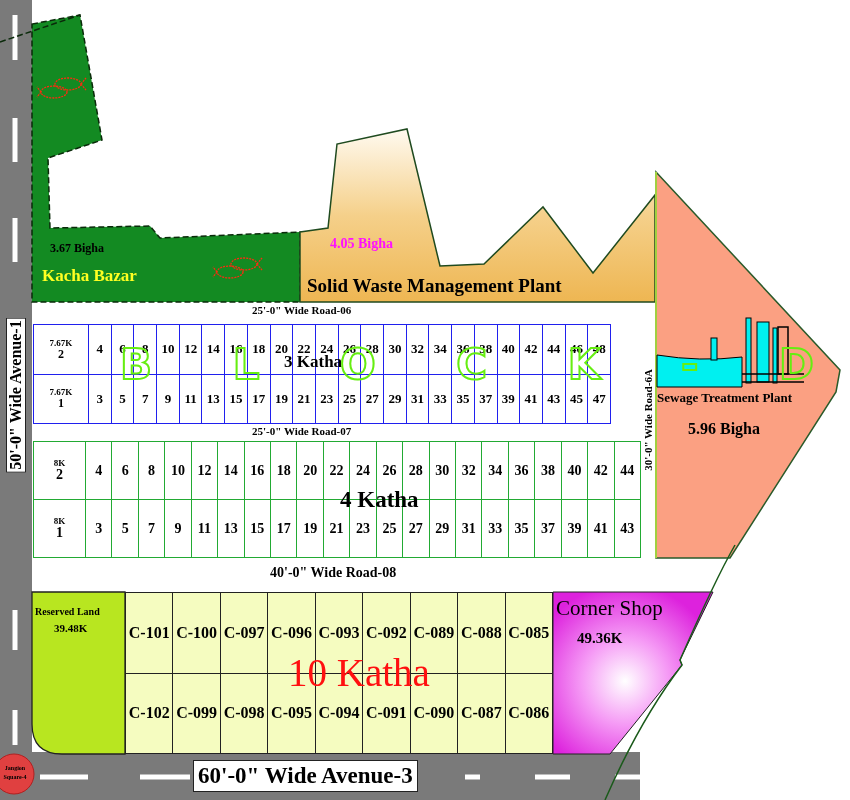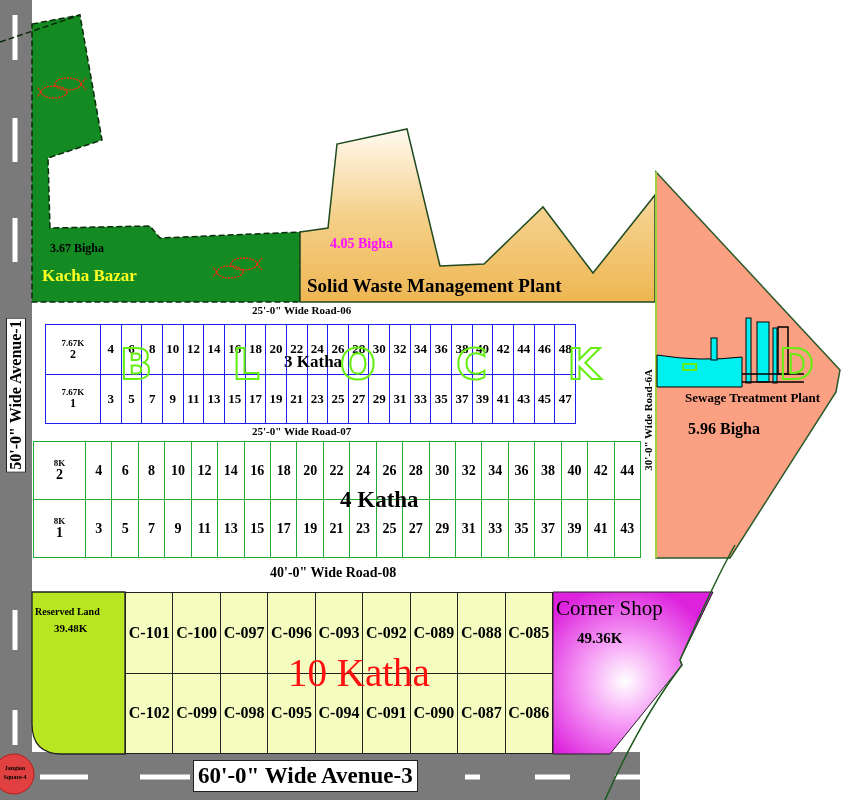--- a/index.html
+++ b/index.html
@@ -93,32 +93,32 @@
     <path d="M217,272 l-4,-5 M217,272 l-4,5 M257,264 l5,-6 M257,264 l5,6"></path>
   </g>
 </svg>
 
 <div class="lbl" style="left:50px;top:241px;font-size:12px;">3.67 Bigha</div>
 <div class="lbl" style="left:42px;top:266px;font-size:17px;color:#ffff22;">Kacha Bazar</div>
 
 <div class="lbl" style="left:330px;top:236px;font-size:14px;color:#ff10ff;">4.05 Bigha</div>
 <div class="lbl" style="left:307px;top:275px;font-size:19px;">Solid Waste Management Plant</div>
 
-<div class="lbl" style="left:657px;top:390px;font-size:13px;padding-left:28px;">Sewage Treatment Plant</div>
+<div class="lbl" style="left:657px;top:390px;font-size:13px;">Sewage Treatment Plant</div>
 <div class="lbl" style="left:688px;top:420px;font-size:16px;">5.96 Bigha</div>
 
 <div class="lbl" style="left:252px;top:304px;font-size:11px;">25'-0" Wide Road-06</div>
 <div class="lbl" style="left:252px;top:425px;font-size:11px;">25'-0" Wide Road-07</div>
 <div class="lbl" style="left:270px;top:565px;font-size:14px;">40'-0" Wide Road-08</div>
 <div class="lbl" style="left:648px;top:420px;font-size:11px;transform:translate(-50%,-50%) rotate(-90deg);transform-origin:center;">30'-0" Wide Road-6A</div>
 <div class="lbl road-label" style="left:16px;top:395px;font-size:16px;padding:0 2px;transform:translate(-50%,-50%) rotate(-90deg);">50'-0" Wide Avenue-1</div>
 <div class="lbl road-label" style="left:193px;top:760px;font-size:23px;padding:0 4px;line-height:30px;">60'-0" Wide Avenue-3</div>
 <div class="lbl" style="left:-4px;top:764px;width:38px;font-size:6px;text-align:center;line-height:9px;white-space:normal;">Jangion Square-4</div>
 
-<div class="grid blue" id="gridD" style="left:33px;top:324px;width:531px;height:100px;grid-template-columns:55px repeat(23,1fr);grid-template-rows:1fr 1fr;margin-left:12px;">
+<div class="grid blue" id="gridD" style="left:33px;top:324px;width:578px;height:100px;grid-template-columns:55px repeat(23,1fr);grid-template-rows:1fr 1fr;">
     <div class="cell hdr">
       <span class="sup">7.67K</span>
       <span>2</span>
     </div>
     <div class="cell">4</div>
     <div class="cell">6</div>
     <div class="cell">8</div>
     <div class="cell">10</div>
     <div class="cell">12</div>
     <div class="cell">14</div>

